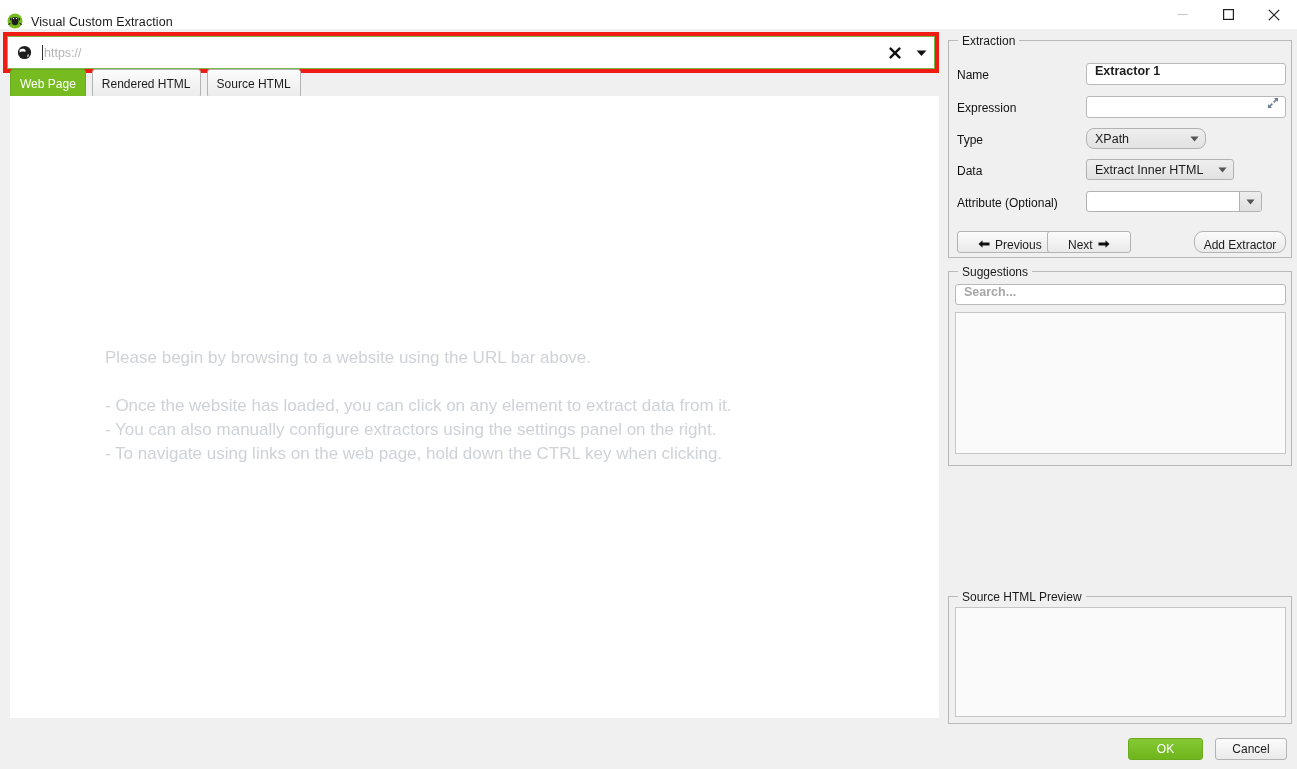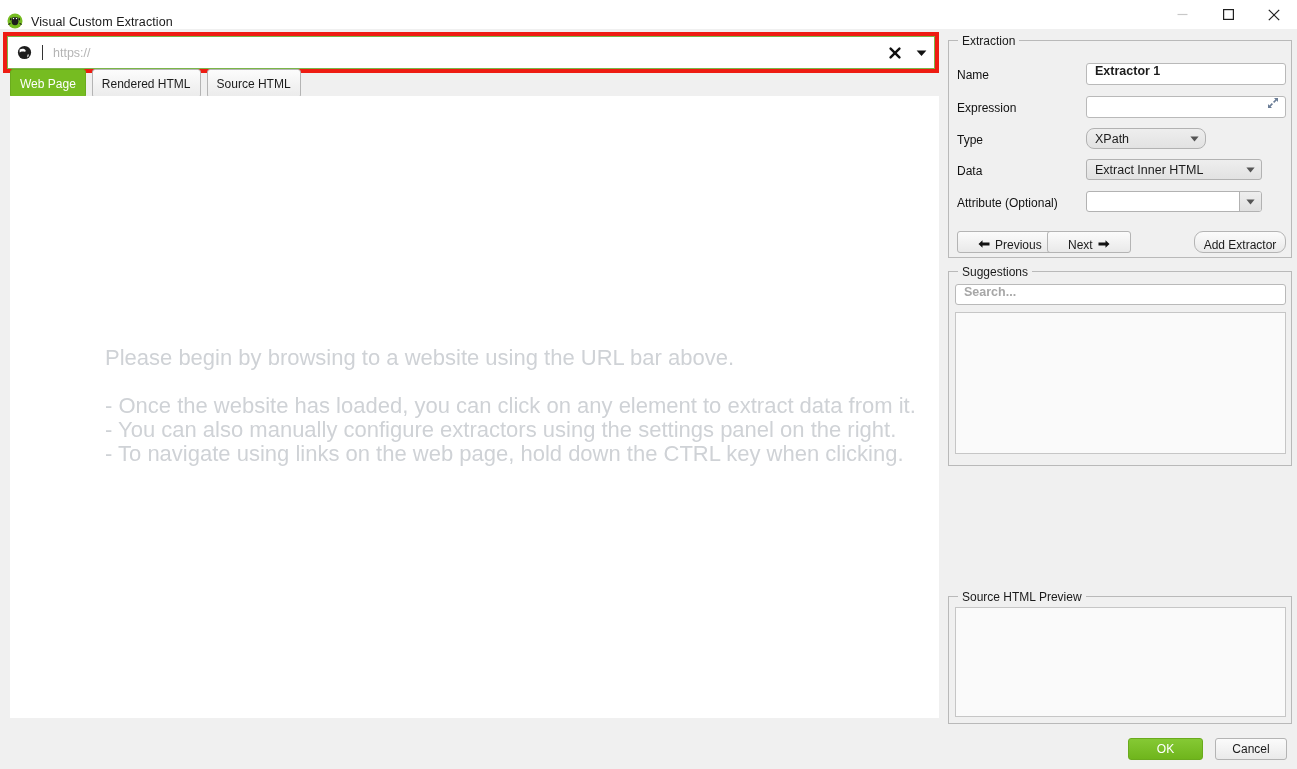--- a/index.html
+++ b/index.html
@@ -82,21 +82,20 @@
     height: 15px;
     background: #333;
     margin-left: 10px;
     flex: none;
   }
   #url-placeholder {
     font-size: 12.5px;
     color: #b4b4b4;
     flex: 1;
     padding-left: 1px;
-    margin-left: 9px;
   }
   #url-clear {
     width: 26px; height: 31px;
     display: flex; align-items: center; justify-content: center;
     flex: none;
   }
   #url-dropdown {
     width: 26px; height: 31px;
     display: flex; align-items: center; justify-content: center;
     flex: none;
@@ -135,21 +134,21 @@
   #browser-pane {
     position: absolute;
     left: 10px; top: 96px;
     width: 929px; height: 622px;
     background: #ffffff;
   }
   #hint-block {
     position: absolute;
     left: 95px; top: 250px;
     color: #cfd2d6;
-    font-size: 22px;
+    font-size: 17px;
     line-height: 24px;
     white-space: nowrap;
   }
   #hint-block .hint-lead { margin-bottom: 24px; }
   #hint-block .hint-line { display: block; }
 
   
   #right-panel {
     position: absolute;
     left: 946px; top: 33px;
@@ -443,21 +442,21 @@
     <div class="combo" style="left:137px; top:87px; width:120px; height:21px;border-radius:8px;">
       <span class="cb-val">XPath</span>
       <span class="cb-arrow">
         <svg width="9" height="6" viewBox="0 0 9 6">
             <path d="M0.4 0.6 L8.6 0.6 L4.5 5.4 Z" fill="#555"></path>
           </svg>
       </span>
     </div>
 
     <span class="field-label" style="top:123px;">Data</span>
-    <div class="combo" style="left:137px; top:118px; width:176px; height:21px;justify-content:flex-end;">
+    <div class="combo" style="left:137px; top:118px; width:148px; height:21px;justify-content:flex-end;">
       <span class="cb-val">Extract Inner HTML</span>
       <span class="cb-arrow">
         <svg width="9" height="6" viewBox="0 0 9 6">
             <path d="M0.4 0.6 L8.6 0.6 L4.5 5.4 Z" fill="#555"></path>
           </svg>
       </span>
     </div>
 
     <span class="field-label" style="top:155px;">Attribute (Optional)</span>
     <div class="combo-split" style="left:137px; top:150px; width:176px; height:21px;">

